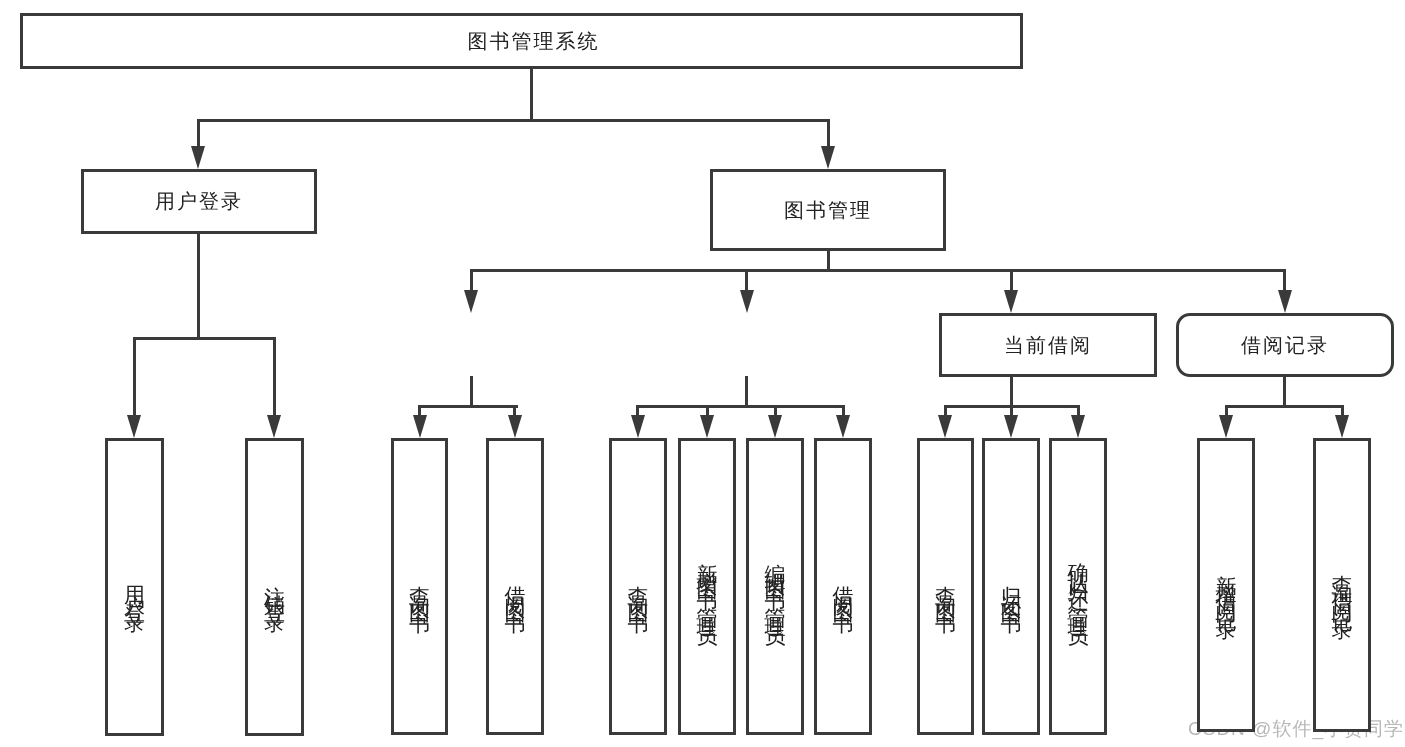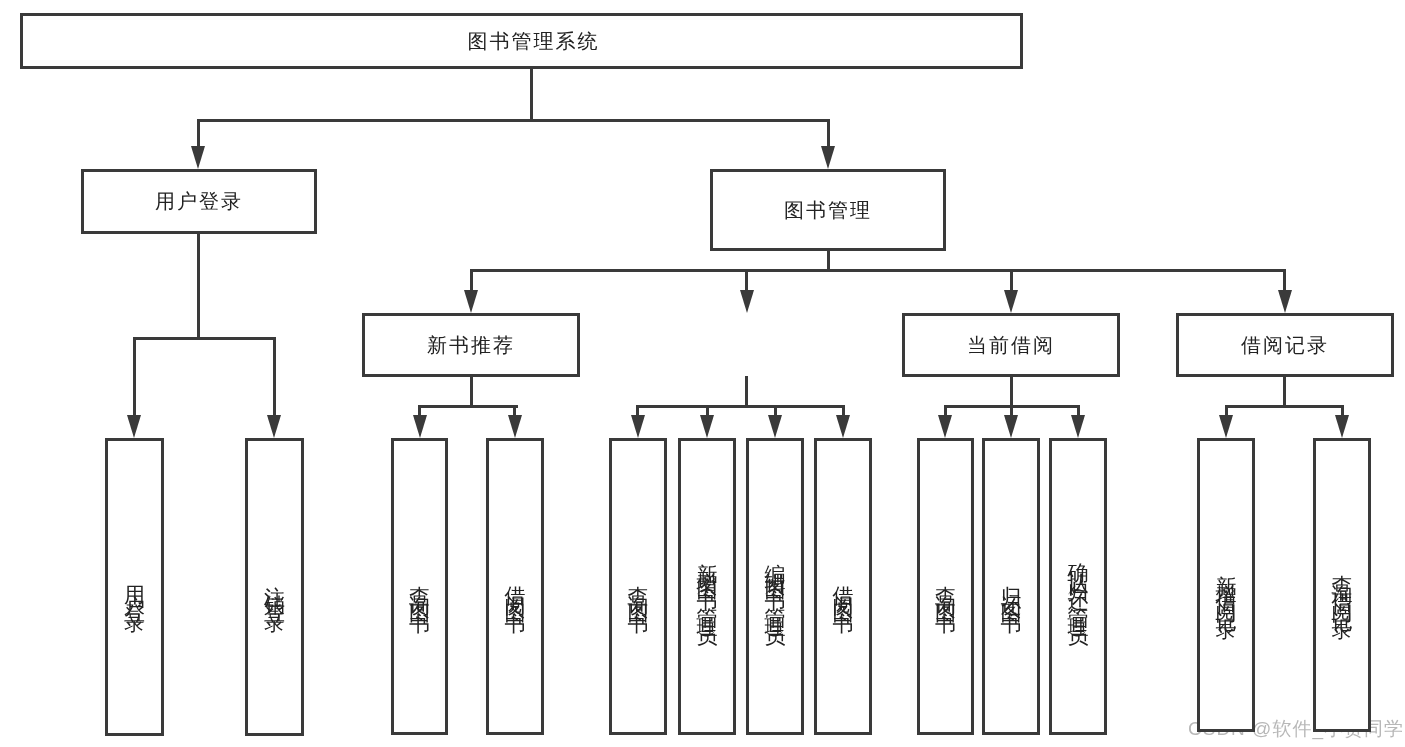--- a/index.html
+++ b/index.html
@@ -109,23 +109,22 @@
     <div class="arrow" style="left: 768px; top: 415px;"></div>
     <div class="arrow" style="left: 836px; top: 415px;"></div>
     <div class="arrow" style="left: 938px; top: 415px;"></div>
     <div class="arrow" style="left: 1004px; top: 415px;"></div>
     <div class="arrow" style="left: 1071px; top: 415px;"></div>
     <div class="arrow" style="left: 1219px; top: 415px;"></div>
     <div class="arrow" style="left: 1335px; top: 415px;"></div>
     <div class="node" style="left: 20px; top: 13px; width: 1003px; height: 56px; padding-left: 24px;">图书管理系统</div>
     <div class="node" style="left: 81px; top: 169px; width: 236px; height: 65px;">用户登录</div>
     <div class="node" style="left: 710px; top: 169px; width: 236px; height: 82px;">图书管理</div>
-    <div class="node" style="left: 362px; top: 313px; width: 218px; height: 64px;">新书推荐</div>
-    <div class="node" style="left: 902px; top: 313px; width: 218px; height: 64px;">当前借阅</div>
-    <div class="node" style="left: 1176px; top: 313px; width: 218px; height: 64px;">借阅记录</div>
+    <div class="node" style="left: 939px; top: 313px; width: 218px; height: 64px;">当前借阅</div>
+    <div class="node" style="left: 1176px; top: 313px; width: 218px; height: 64px; border-radius: 14px;">借阅记录</div>
     <div class="node vertical" style="left: 105px; top: 438px; width: 59px; height: 298px;">用户登录</div>
     <div class="node vertical" style="left: 245px; top: 438px; width: 59px; height: 298px;">注销登录</div>
     <div class="node vertical" style="left: 391px; top: 438px; width: 57px; height: 297px;">查询图书</div>
     <div class="node vertical" style="left: 486px; top: 438px; width: 58px; height: 297px;">借阅图书</div>
     <div class="node vertical" style="left: 609px; top: 438px; width: 58px; height: 297px;">查询图书</div>
     <div class="node vertical" style="left: 678px; top: 438px; width: 58px; height: 297px;">新增图书（管理员）</div>
     <div class="node vertical" style="left: 746px; top: 438px; width: 58px; height: 297px;">编辑图书（管理员）</div>
     <div class="node vertical" style="left: 814px; top: 438px; width: 58px; height: 297px;">借阅图书</div>
     <div class="node vertical" style="left: 917px; top: 438px; width: 57px; height: 297px;">查询图书</div>
     <div class="node vertical" style="left: 982px; top: 438px; width: 58px; height: 297px;">归还图书</div>

